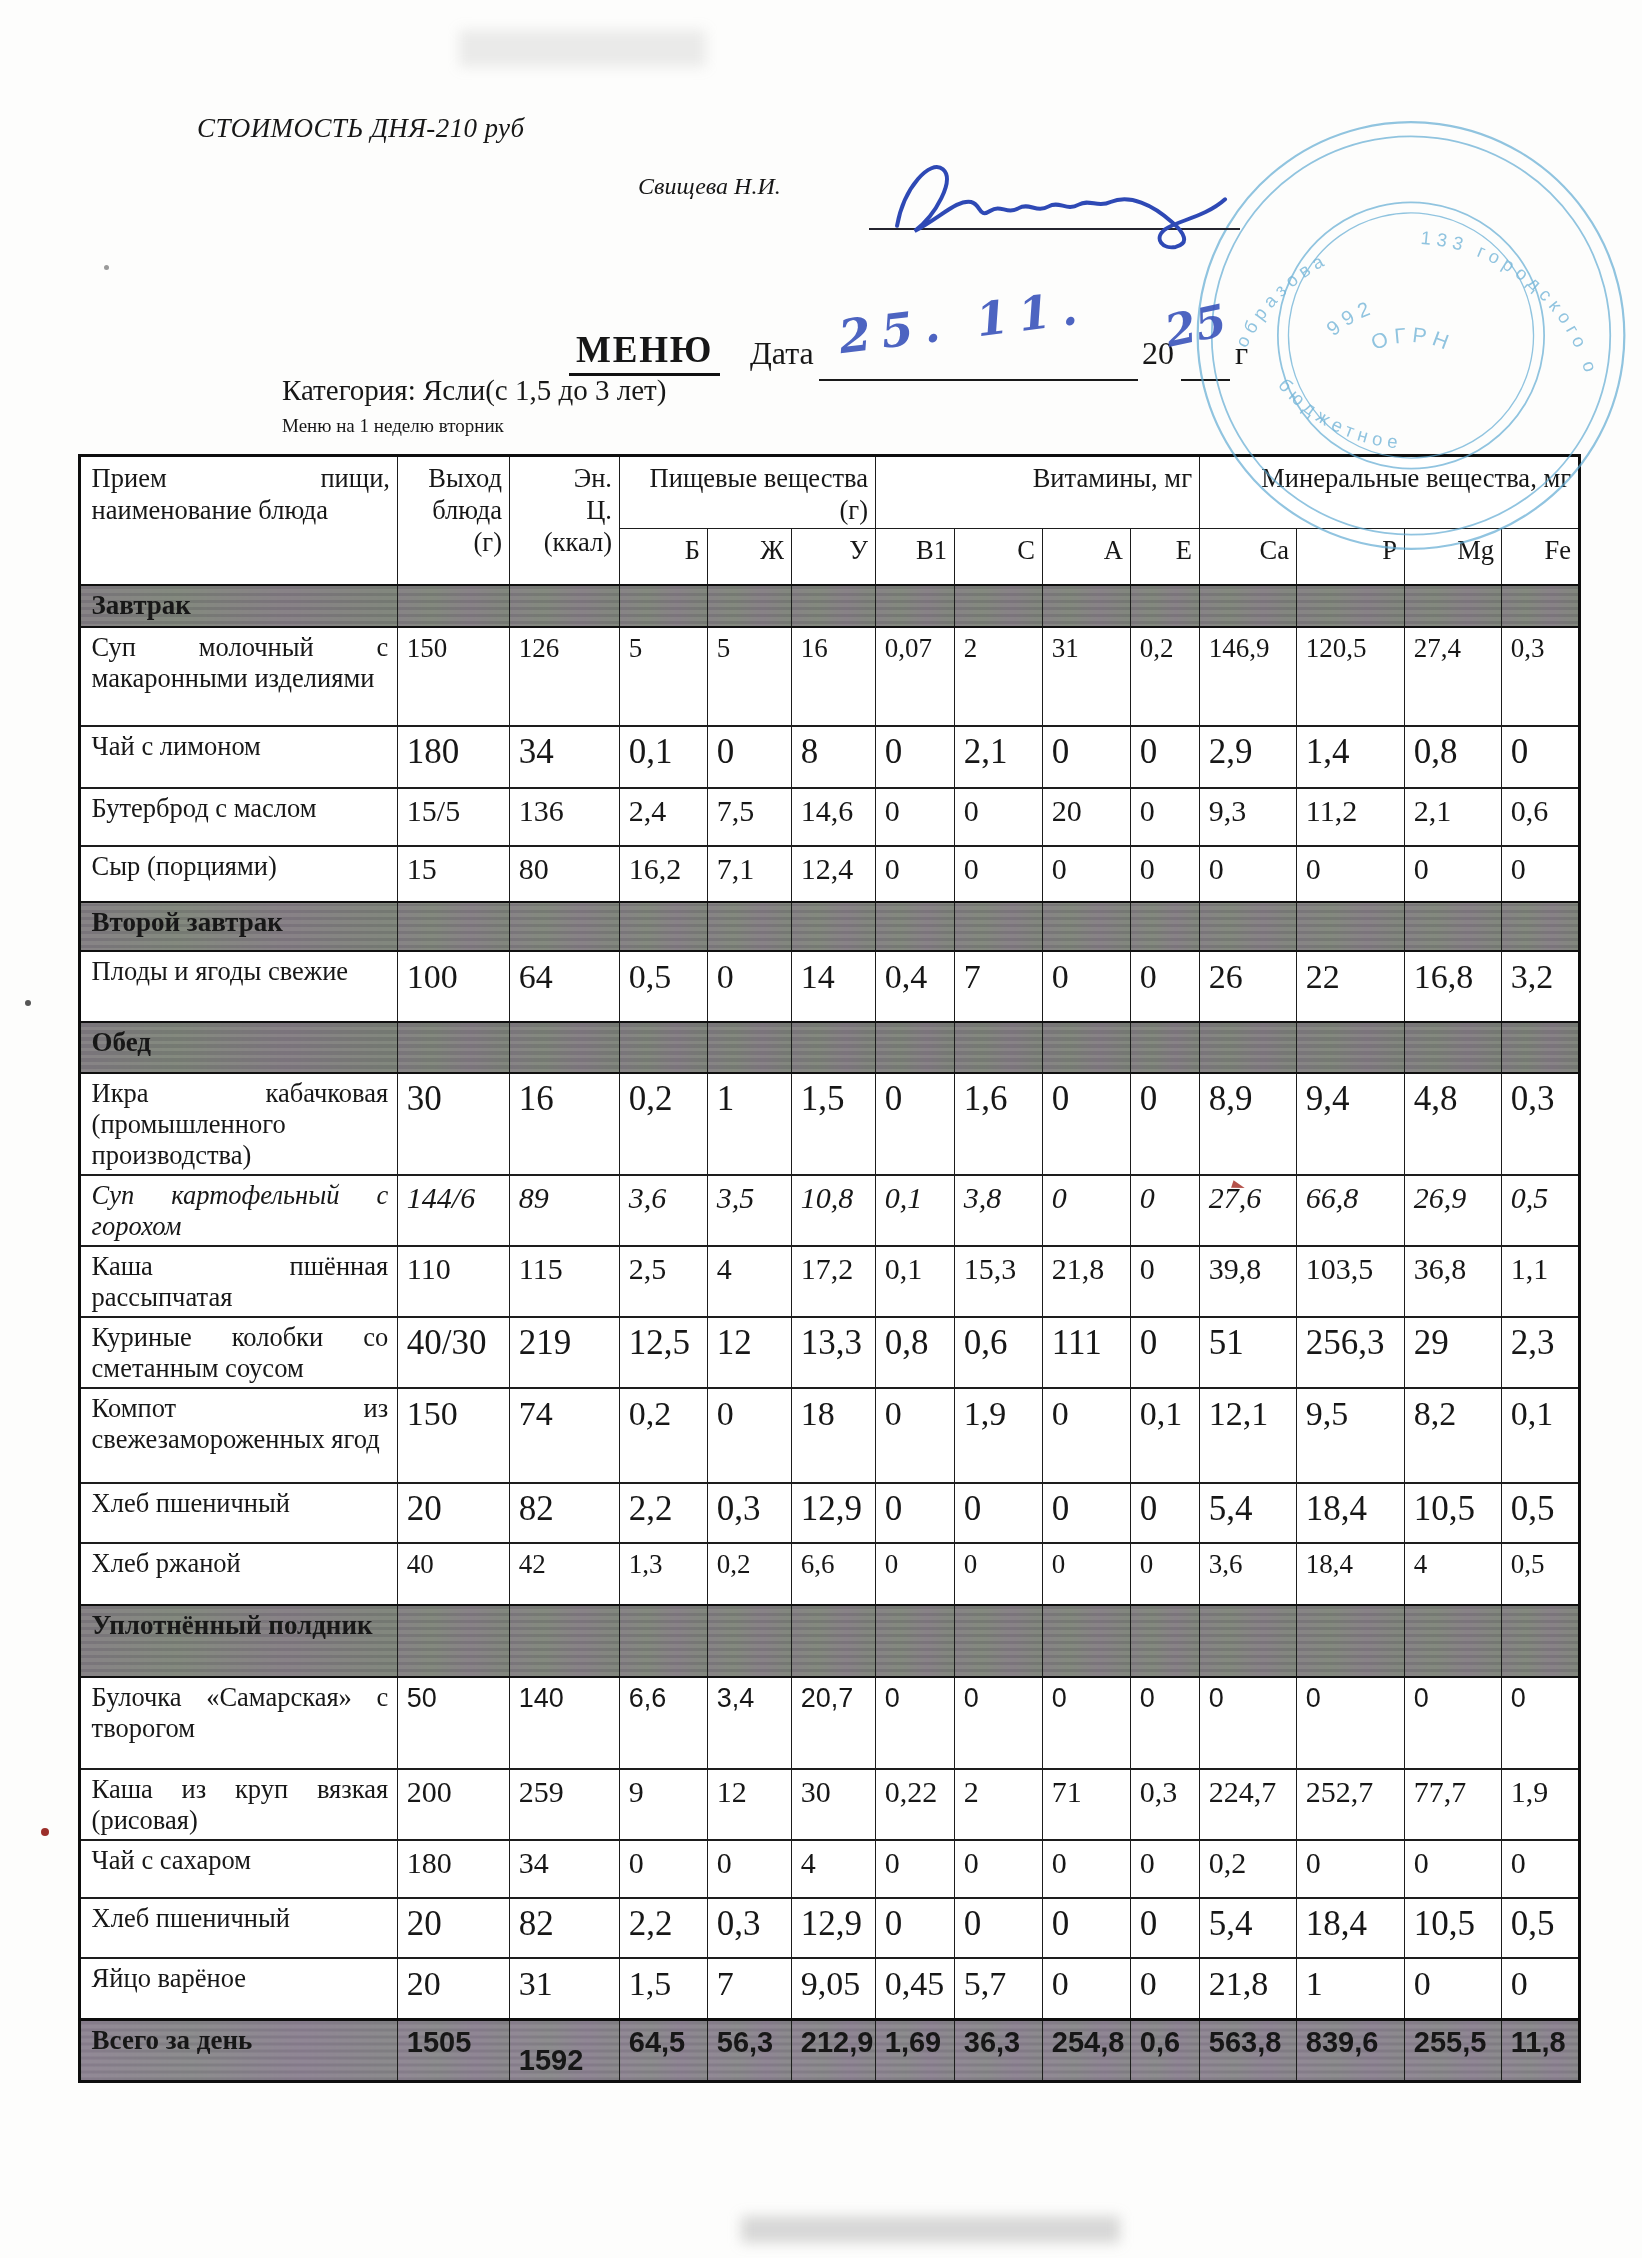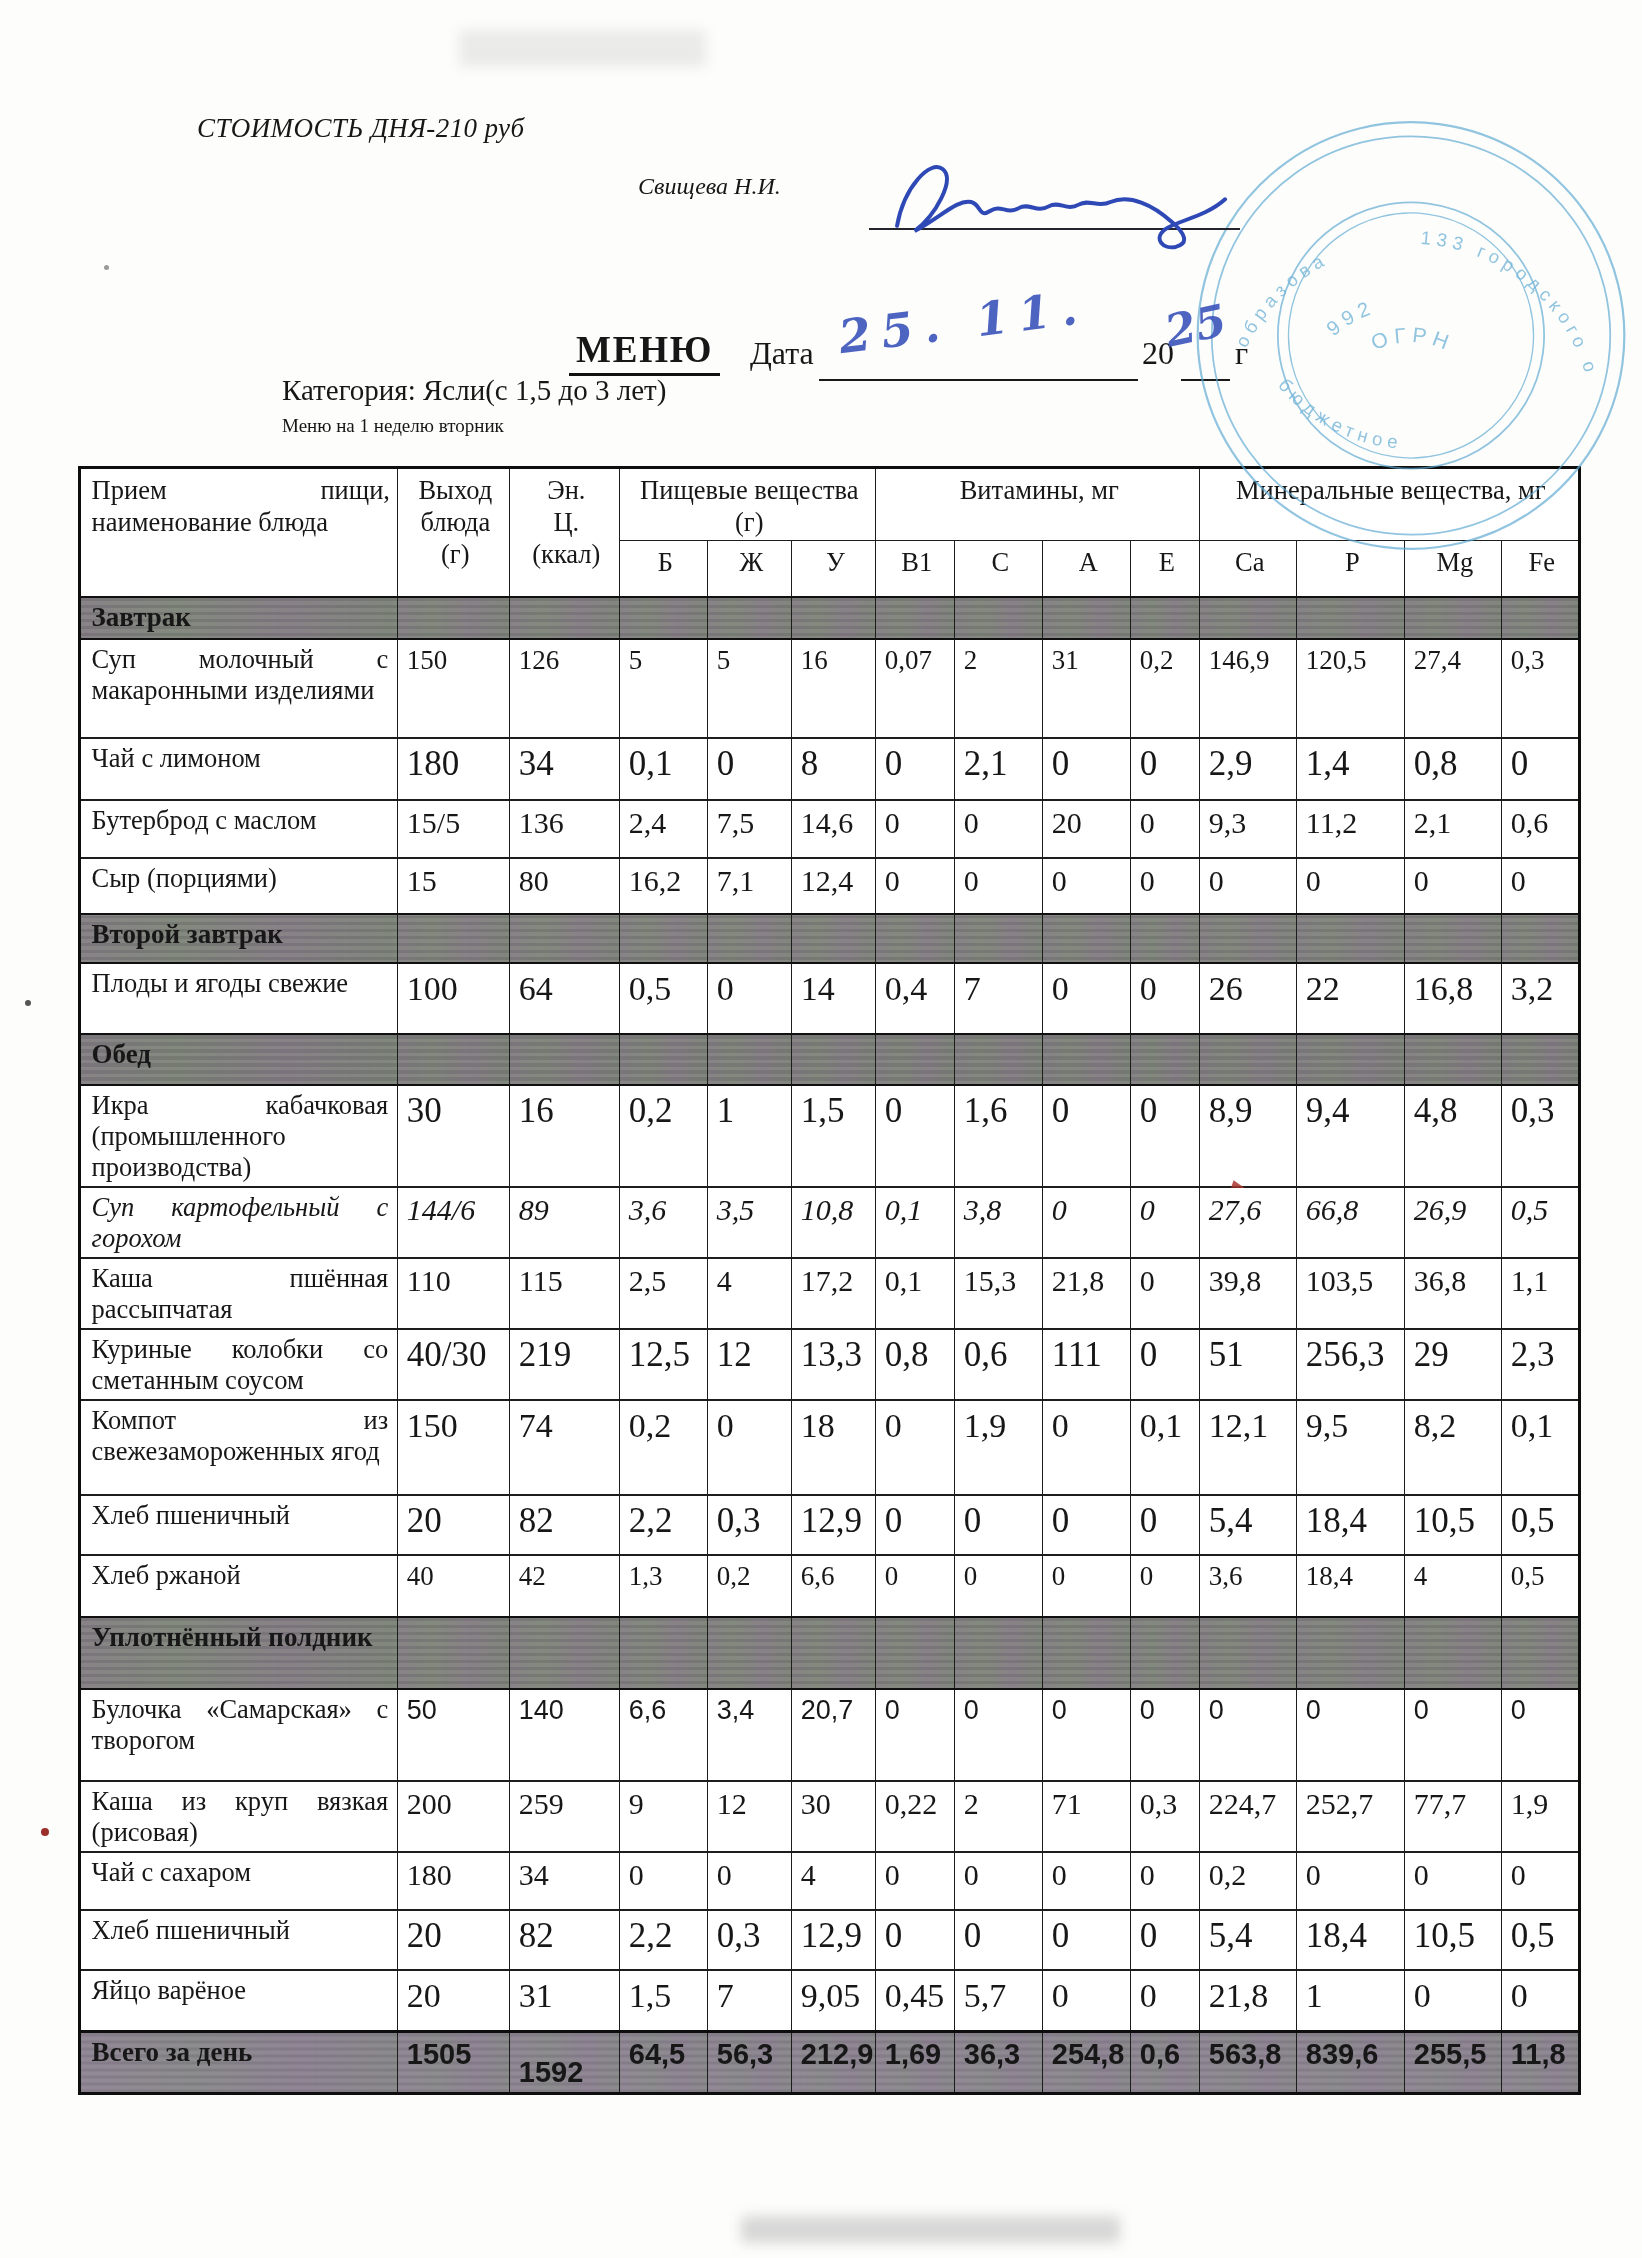--- a/index.html
+++ b/index.html
@@ -17,24 +17,24 @@
   .year{left:1142px;top:335px;font-size:32px;z-index:3;}
   .year-line{left:1181px;top:379px;width:49px;border-top:2.6px solid #1a1a1a;height:0;z-index:3;}
   .year-g{left:1235px;top:335px;font-size:32px;z-index:3;}
   .hw{font-family:"DejaVu Serif",serif;font-style:italic;color:#3b54bb;z-index:7;}
   .hw-date{left:838px;top:295px;font-size:46px;transform:rotate(-7deg);letter-spacing:10.6px;font-weight:bold;opacity:.9;}
   .hw-year{left:1165px;top:300px;font-size:44px;transform:rotate(-12deg);font-weight:bold;opacity:.9;}
   .cat{left:282px;top:374px;font-size:29px;z-index:3;}
   .cat .bold{font-weight:normal;}
   .subtitle{left:282px;top:415px;font-size:19px;z-index:3;}
 
-  .tblwrap{left:78px;top:466px;z-index:4;}
+  .tblwrap{left:78px;top:454px;z-index:4;}
   table{border-collapse:collapse;table-layout:fixed;width:1500px;background:#fff;border:3.5px solid #0e0e0e;}
   th,td{border:1.8px solid #1d1d1d;vertical-align:top;overflow:hidden;}
-  thead th{font-weight:normal;font-size:26.5px;text-align:center;padding:5.3px 7px 1.8px 10.6px;line-height:32px;}
+  thead th{font-weight:normal;font-size:26.5px;text-align:right;padding:5.3px 7px 1.8px 10.6px;line-height:32px;}
   th.pre{white-space:pre-line;}
   th.just{text-align:justify;}
   tbody td{border-top-width:2.6px;}
   .name{font-size:26.5px;line-height:31px;padding:4.4px 8.8px 2.6px 10.6px;text-align:justify;}
   .val{font-size:27px;line-height:1.15;padding:5.3px 3.5px 2.6px 8.8px;}
   .md{font-size:30px;} .lg{font-size:35px;} .lg2{font-size:34px;} .sm{font-size:27px;}
   .sans{font-family:"Liberation Sans","DejaVu Sans",sans-serif;font-size:27px;}
   .tot{font-family:"Liberation Sans","DejaVu Sans",sans-serif;font-size:29px;font-weight:600;}
   .drop{padding-top:23px;}
   tr.section td{

